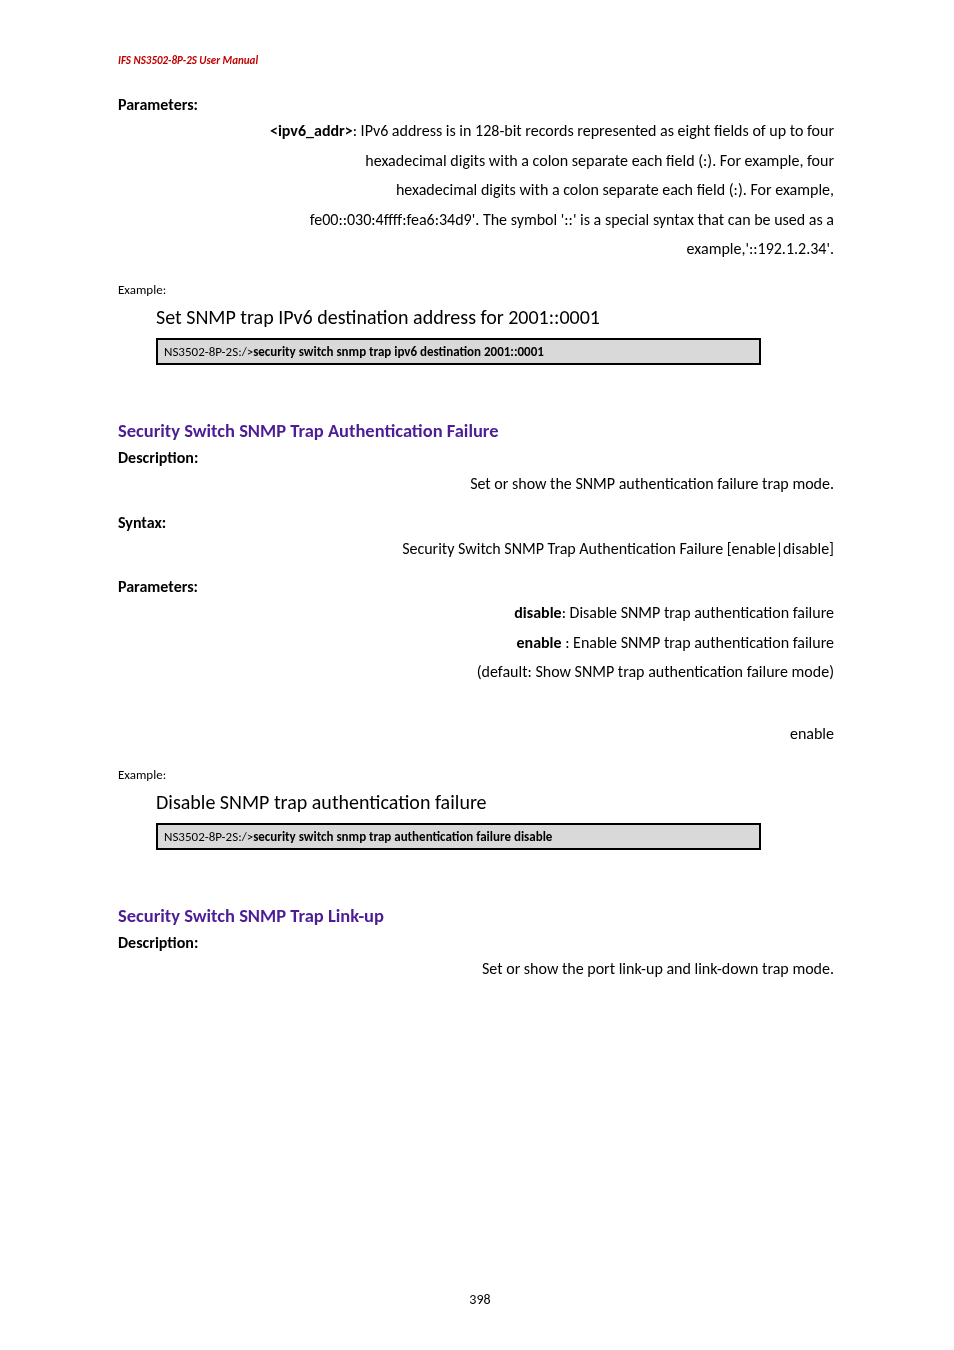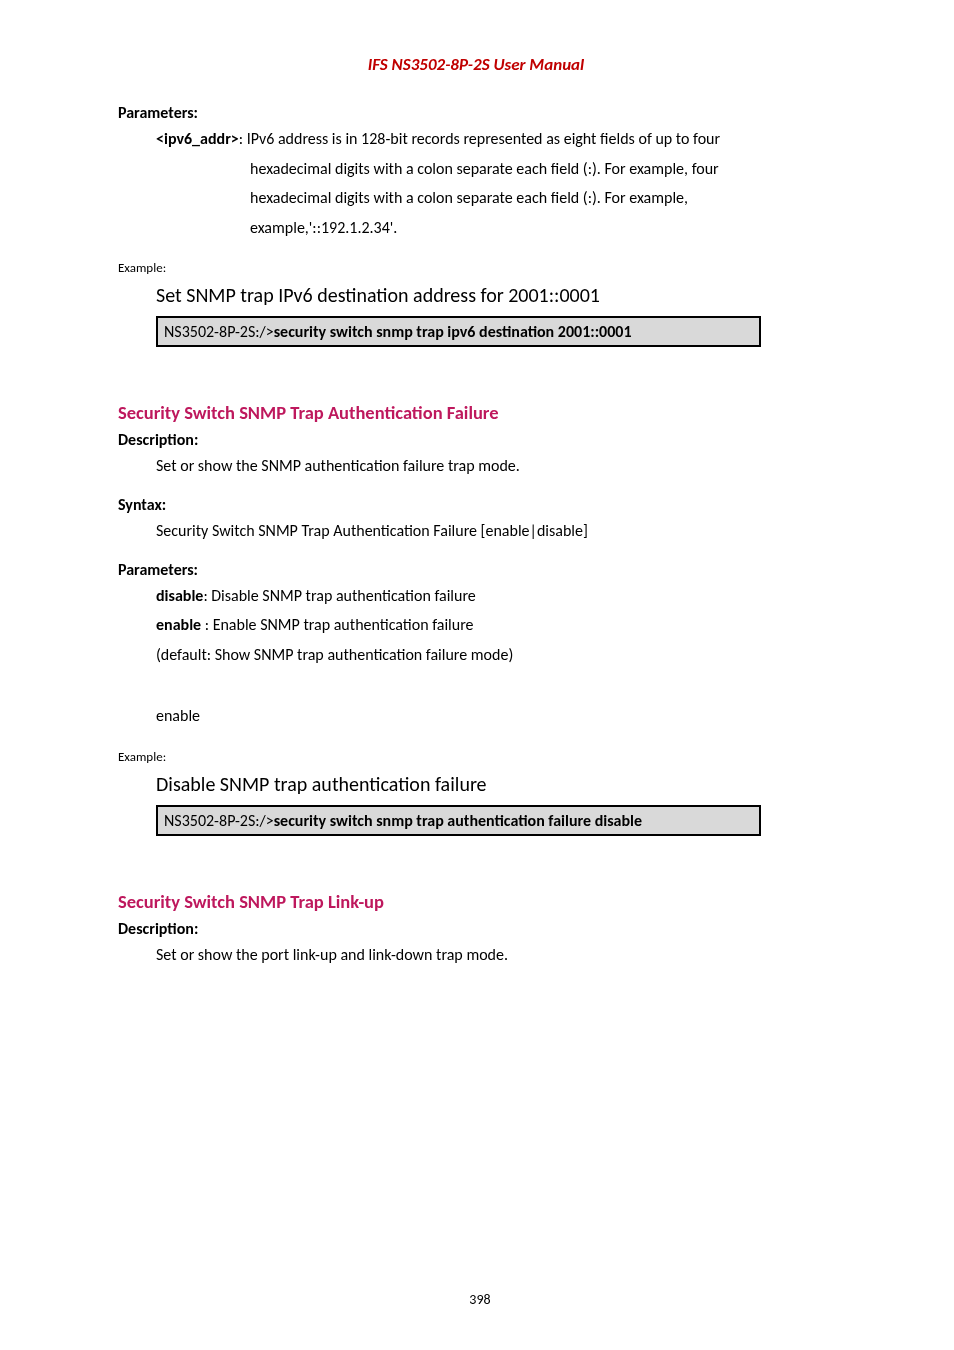--- a/index.html
+++ b/index.html
@@ -11,38 +11,40 @@
     color: #000;
   }
   .page {
     width: 954px;
     height: 1350px;
     position: relative;
     box-sizing: border-box;
     padding: 54px 120px 0 118px;
   }
   .header-product {
-    text-align: center;
+    text-align: left;
     color: #c00000;
     font-style: italic;
     font-weight: bold;
-    font-size: 17px;
+    font-size: 11px;
     margin-bottom: 28px;
   }
   .section-label {
     font-weight: bold;
     font-size: 16px;
     margin-top: 0;
     margin-bottom: 2px;
   }
   .indent1 {
     padding-left: 38px;
+    text-align: right;
   }
   .indent2 {
     padding-left: 132px;
+    text-align: right;
   }
   .body-text {
     font-size: 16px;
     line-height: 1.85;
   }
   .example-label {
     font-weight: normal;
     font-size: 13px;
     margin-top: 18px;
     margin-bottom: 2px;
@@ -52,27 +54,27 @@
     padding-left: 38px;
     line-height: 1.85;
   }
   .cmd-box {
     margin-left: 38px;
     margin-top: 2px;
     width: 605px;
     background: #d9d9d9;
     border: 2.5px solid #000;
     padding: 4px 6px;
-    font-size: 16px;
+    font-size: 13px;
     box-sizing: border-box;
   }
   .cmd-prompt { font-weight: normal; }
   .cmd-bold { font-weight: bold; }
   .blue-heading {
-    color: #be185d;
+    color: #4c1d95;
     font-weight: bold;
     font-size: 18.5px;
     margin-top: 54px;
     margin-bottom: 6px;
   }
   .desc-block {
     margin-bottom: 14px;
   }
   .pagenum {
     position: absolute;
@@ -90,20 +92,21 @@
 <div class="page">
 
   <div class="header-product">IFS  NS3502-8P-2S  User  Manual</div>
 
   <div class="section-label">Parameters:</div>
   <div class="body-text indent1">
     <span style="font-weight:bold">&lt;ipv6_addr&gt;</span><span>: IPv6 address is in 128-bit records represented as eight fields of up to four</span>
   </div>
   <div class="body-text indent2">hexadecimal digits with a colon separate each field (:). For example, four</div>
   <div class="body-text indent2">hexadecimal digits with a colon separate each field (:). For example,</div>
+  <div class="body-text indent2">fe00::030:4ffff:fea6:34d9'. The symbol '::' is a special syntax that can be used as a</div>
   <div class="body-text indent2">example,'::192.1.2.34'.</div>
 
   <div class="example-label">Example:</div>
   <div class="example-line">Set SNMP trap IPv6 destination address for 2001::0001</div>
   <div class="cmd-box">
     <span class="cmd-prompt">NS3502-8P-2S:/&gt;</span><span class="cmd-bold">security switch snmp trap ipv6 destination 2001::0001</span>
   </div>
 
   <div class="blue-heading">Security Switch SNMP Trap Authentication Failure</div>
 

